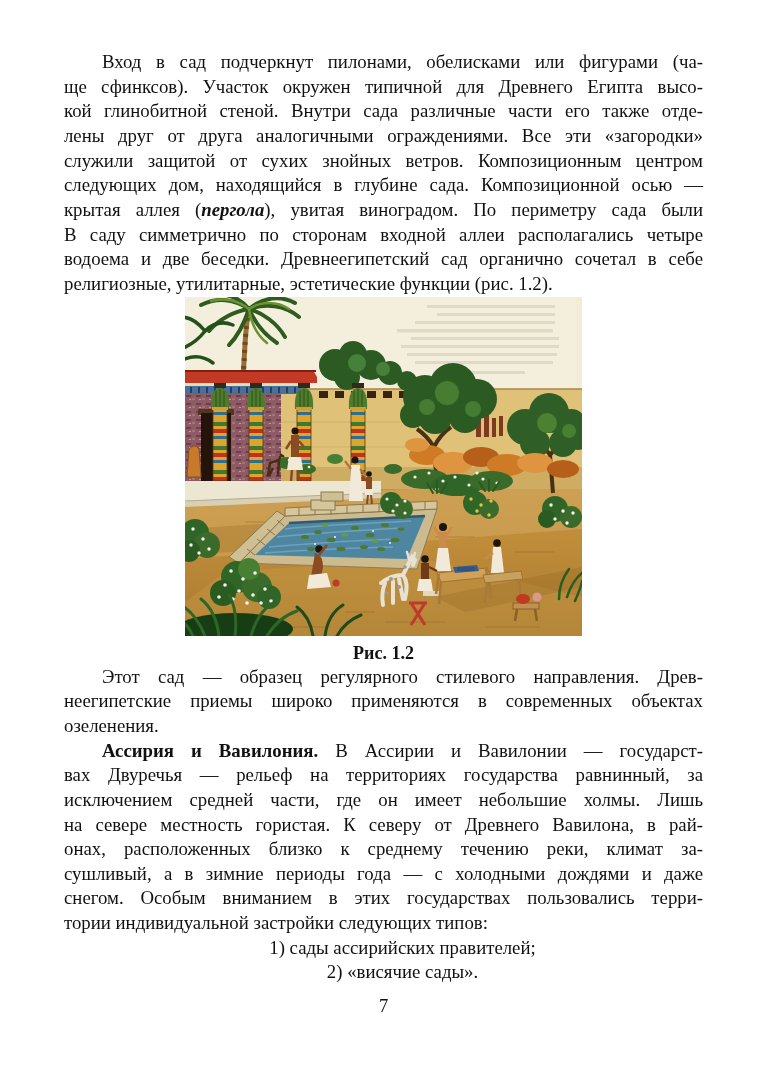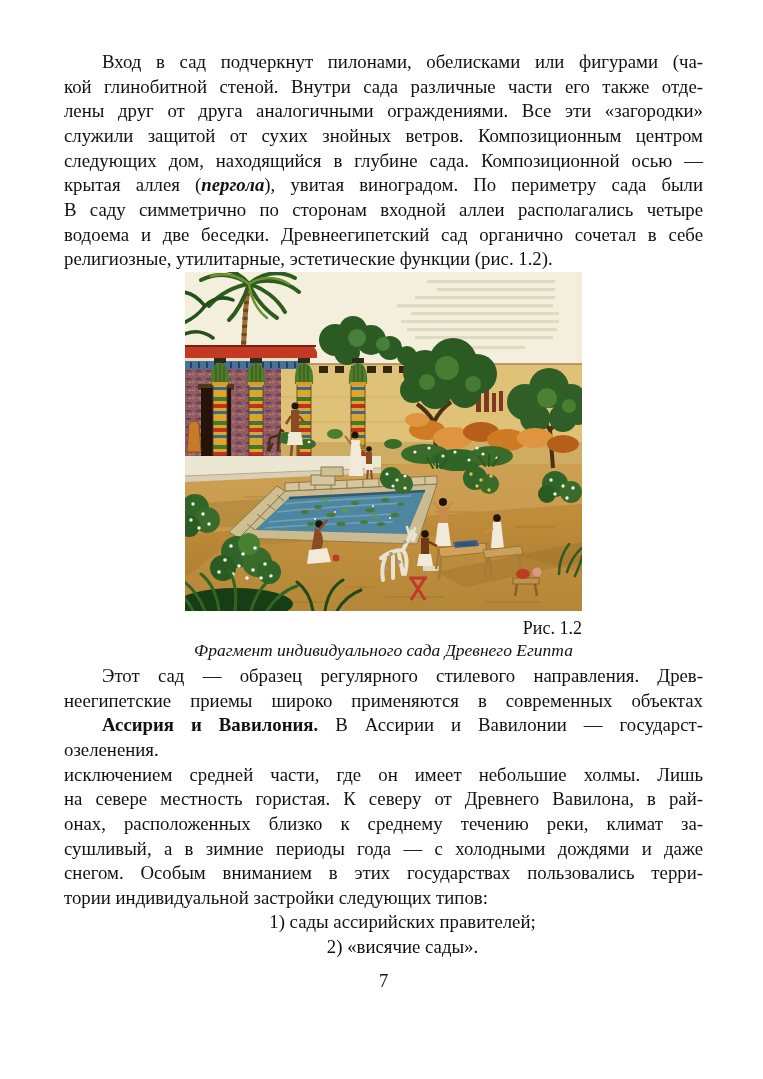--- a/index.html
+++ b/index.html
@@ -8,31 +8,32 @@
     font-family:"Liberation Serif","DejaVu Serif",serif;color:#111111;
     box-sizing:border-box;padding:50px 60px 16px 64px;position:relative;
   }
   .tline{font-size:18.8px;line-height:24.65px;white-space:nowrap;}
   .tline.just{text-align:justify;text-align-last:justify;-moz-text-align-last:justify;}
   .tline.ind{text-indent:38px;text-align:center;}
   .tline span.b{font-weight:bold;}
   .tline span.i{font-style:italic;font-weight:bold;}
   .figure{width:397px;margin:0 auto;}
   .figure svg{display:block;}
-  .fig-label{text-align:right;font-weight:normal;font-size:18px;line-height:23px;margin-top:6px;}
+  .fig-label{text-align:center;font-weight:bold;font-size:18px;line-height:23px;margin-top:6px;}
   .fig-caption{text-align:center;font-style:italic;font-size:17.5px;line-height:21px;margin-bottom:3px;}
   .page-number{text-align:center;font-size:18.5px;line-height:22px;margin-top:10px;}
 </style>
 </head>
 <body>
 
 <div class="page">
 
   <div>
       <div class="tline just ind"><span>Вход в сад подчеркнут пилонами, обелисками или фигурами (ча-</span></div>
+      <div class="tline just"><span>ще сфинксов). Участок окружен типичной для Древнего Египта высо-</span></div>
       <div class="tline just"><span>кой глинобитной стеной. Внутри сада различные части его также отде-</span></div>
       <div class="tline just"><span>лены друг от друга аналогичными ограждениями. Все эти «загородки»</span></div>
       <div class="tline just"><span>служили защитой от сухих знойных ветров. Композиционным центром</span></div>
       <div class="tline just"><span>следующих дом, находящийся в глубине сада. Композиционной осью —</span></div>
       <div class="tline just"><span>крытая аллея (</span><span class="i">пергола</span><span>), увитая виноградом. По периметру сада были</span></div>
       <div class="tline just"><span>В саду симметрично по сторонам входной аллеи располагались четыре</span></div>
       <div class="tline just"><span>водоема и две беседки. Древнеегипетский сад органично сочетал в себе</span></div>
       <div class="tline"><span>религиозные, утилитарные, эстетические функции (рис. 1.2).</span></div>
     </div>
 
@@ -464,28 +465,28 @@
           <path d="M140,339 C142,324 148,314 158,308"></path>
           <path d="M152,339 C158,328 166,322 176,318"></path>
         </g>
         <g stroke="#2a5c22" stroke-width="2.5" stroke-linecap="round" fill="none">
           <path d="M382,300 C386,288 392,280 397,276 M390,304 C394,294 397,288 397,284 M374,302 C374,290 378,280 384,272"></path>
         </g>
       </g>
     </svg>
 
     <div class="fig-label">Рис. 1.2</div>
-    <div class="fig-caption">Фрагмент индивидуального сада Древнего Египта</div>
   </div>
 
   <div>
       <div class="tline just ind"><span>Этот сад — образец регулярного стилевого направления. Древ-</span></div>
       <div class="tline just"><span>неегипетские приемы широко применяются в современных объектах</span></div>
+      <div class="tline"><span>озеленения.</span></div>
       <div class="tline just ind"><span class="b">Ассирия и Вавилония.</span><span> В Ассирии и Вавилонии — государст-</span></div>
-      <div class="tline"><span>озеленения.</span></div>
+      <div class="tline just"><span>вах Двуречья — рельеф на территориях государства равнинный, за</span></div>
       <div class="tline just"><span>исключением средней части, где он имеет небольшие холмы. Лишь</span></div>
       <div class="tline just"><span>на севере местность гористая. К северу от Древнего Вавилона, в рай-</span></div>
       <div class="tline just"><span>онах, расположенных близко к среднему течению реки, климат за-</span></div>
       <div class="tline just"><span>сушливый, а в зимние периоды года — с холодными дождями и даже</span></div>
       <div class="tline just"><span>снегом. Особым вниманием в этих государствах пользовались терри-</span></div>
       <div class="tline"><span>тории индивидуальной застройки следующих типов:</span></div>
       <div class="tline ind"><span>1) сады ассирийских правителей;</span></div>
       <div class="tline ind"><span>2) «висячие сады».</span></div>
     </div>
 

